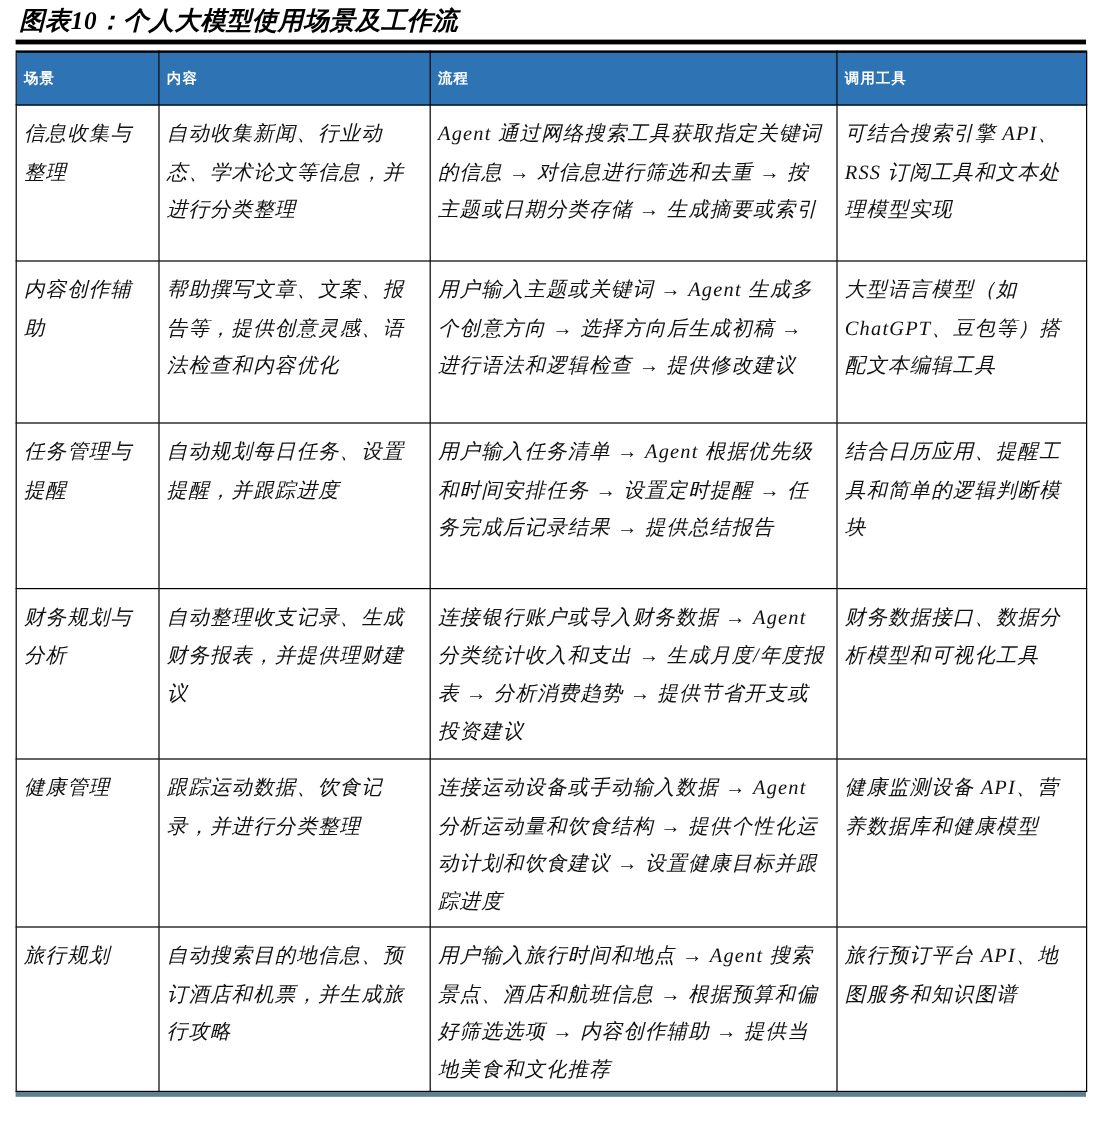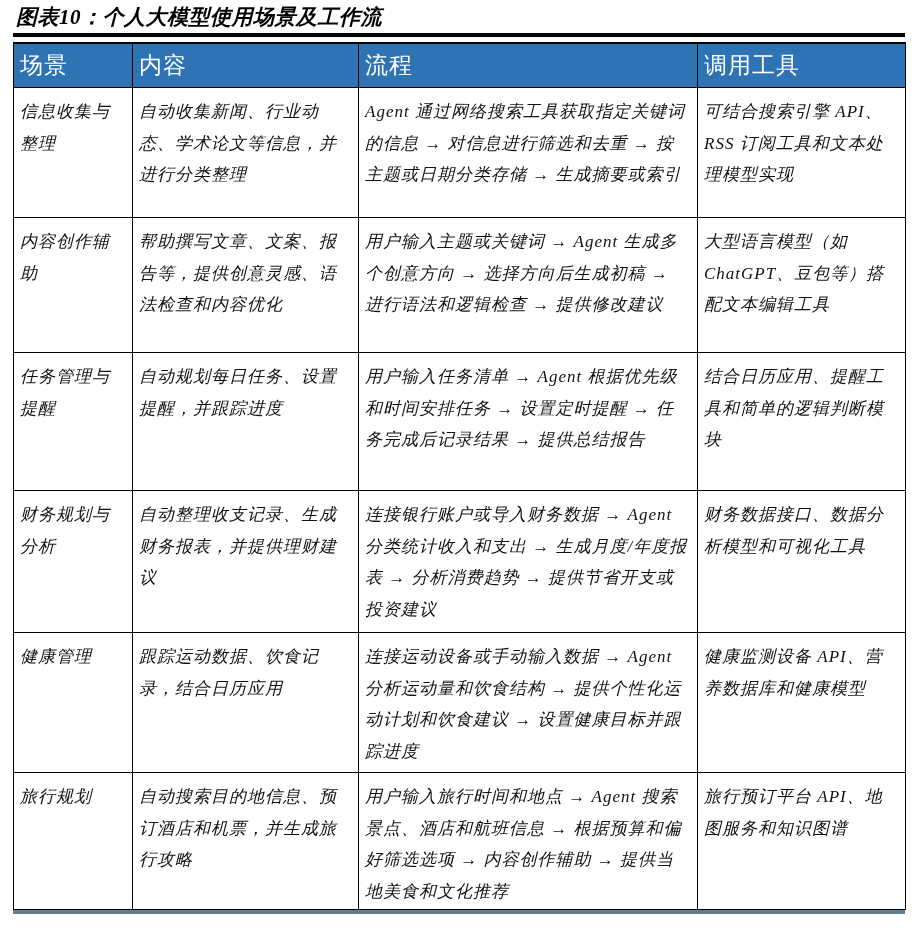--- a/index.html
+++ b/index.html
@@ -27,21 +27,21 @@
   }
   table.exhibit{
     width:892px;border-collapse:collapse;table-layout:fixed;
     border:1.5px solid var(--border,#000000);
     border-top:2.5px solid var(--border,#000000);
   }
   col.c1{width:119px;} col.c2{width:226px;} col.c3{width:339px;} col.c4{width:208px;}
   th{
     background:var(--header-bg,#2E73B3);
     color:var(--header-text,#ffffff);
-    font-size:23px;font-weight:normal;text-align:left;
+    font-size:12px;font-weight:bold;text-align:left;
     padding:0 6px;height:43px;vertical-align:middle;
     border:1px solid var(--border,#000000);
     letter-spacing:1px;
   }
   td{
     border:1px solid var(--border,#000000);
     vertical-align:top;
     padding:8px 7px 2px 6px;
     font-size:17px;line-height:31.5px;
     letter-spacing:1px;
@@ -104,21 +104,21 @@
           <td>结合日历应用、提醒工具和简单的逻辑判断模块</td>
         </tr>
         <tr>
           <td>财务规划与分析</td>
           <td>自动整理收支记录、生成财务报表，并提供理财建议</td>
           <td>连接银行账户或导入财务数据 → Agent 分类统计收入和支出 → 生成月度/年度报表 → 分析消费趋势 → 提供节省开支或投资建议</td>
           <td>财务数据接口、数据分析模型和可视化工具</td>
         </tr>
         <tr>
           <td>健康管理</td>
-          <td>跟踪运动数据、饮食记录，结合日历应用</td>
+          <td>跟踪运动数据、饮食记录，并进行分类整理</td>
           <td>连接运动设备或手动输入数据 → Agent 分析运动量和饮食结构 → 提供个性化运动计划和饮食建议 → 设置健康目标并跟踪进度</td>
           <td>健康监测设备 API、营养数据库和健康模型</td>
         </tr>
         <tr>
           <td>旅行规划</td>
           <td>自动搜索目的地信息、预订酒店和机票，并生成旅行攻略</td>
           <td>用户输入旅行时间和地点 → Agent 搜索景点、酒店和航班信息 → 根据预算和偏好筛选选项 → 内容创作辅助 → 提供当地美食和文化推荐</td>
           <td>旅行预订平台 API、地图服务和知识图谱</td>
         </tr>
       </tbody>

